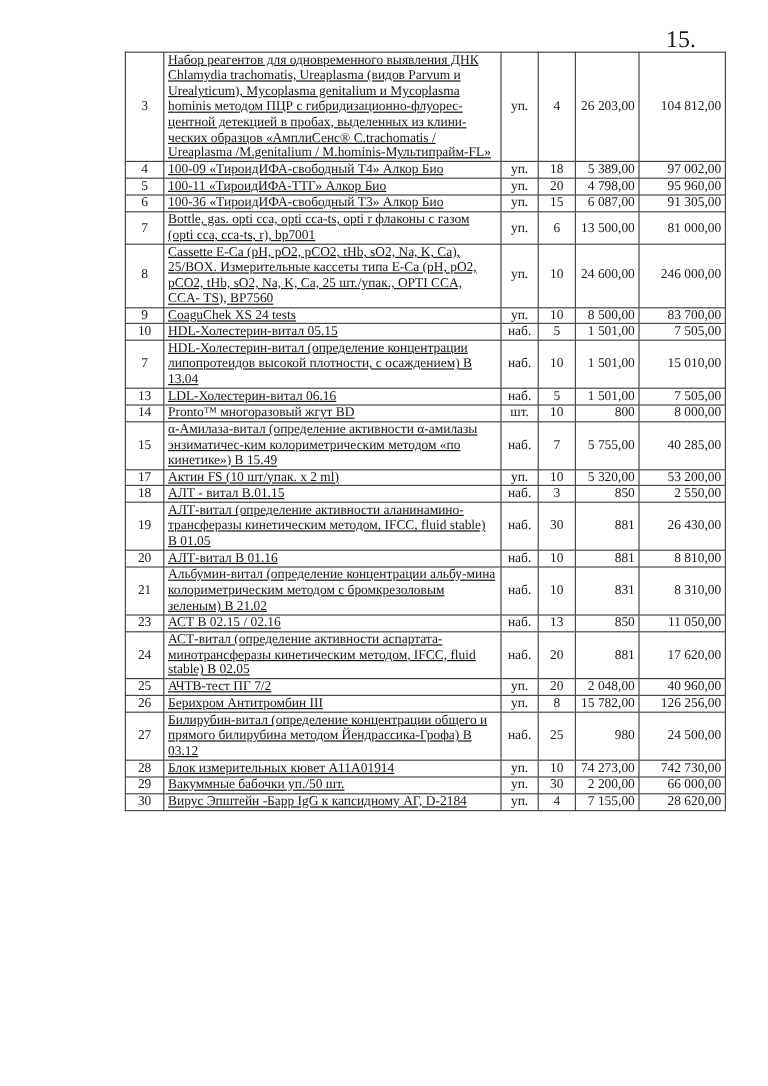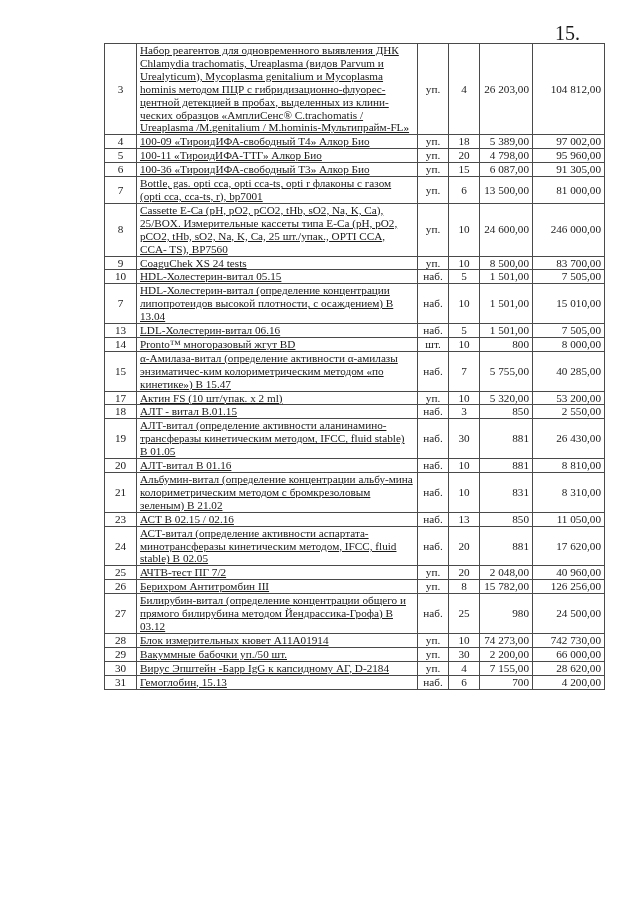--- a/index.html
+++ b/index.html
@@ -117,21 +117,21 @@
       <tr>
         <td class="num">14</td>
         <td class="desc">Pronto™ многоразовый жгут BD</td>
         <td class="unit">шт.</td>
         <td class="qty">10</td>
         <td class="price">800</td>
         <td class="total">8 000,00</td>
       </tr>
       <tr>
         <td class="num">15</td>
-        <td class="desc">α-Амилаза-витал (определение активности α-амилазы энзиматичес-ким колориметрическим методом «по кинетике») В 15.47</td>
+        <td class="desc">α-Амилаза-витал (определение активности α-амилазы энзиматичес-ким колориметрическим методом «по кинетике») В 15.49</td>
         <td class="unit">наб.</td>
         <td class="qty">7</td>
         <td class="price">5 755,00</td>
         <td class="total">40 285,00</td>
       </tr>
       <tr>
         <td class="num">17</td>
         <td class="desc">Актин FS (10 шт/упак. x 2 ml)</td>
         <td class="unit">уп.</td>
         <td class="qty">10</td>
@@ -226,23 +226,15 @@
         <td class="price">2 200,00</td>
         <td class="total">66 000,00</td>
       </tr>
       <tr>
         <td class="num">30</td>
         <td class="desc">Вирус Эпштейн -Барр IgG к капсидному АГ, D-2184</td>
         <td class="unit">уп.</td>
         <td class="qty">4</td>
         <td class="price">7 155,00</td>
         <td class="total">28 620,00</td>
-      </tr>
-      <tr>
-        <td class="num">31</td>
-        <td class="desc">Гемоглобин, 15.13</td>
-        <td class="unit">наб.</td>
-        <td class="qty">6</td>
-        <td class="price">700</td>
-        <td class="total">4 200,00</td>
       </tr>
     </tbody>
 </table>
 
 </body></html>

